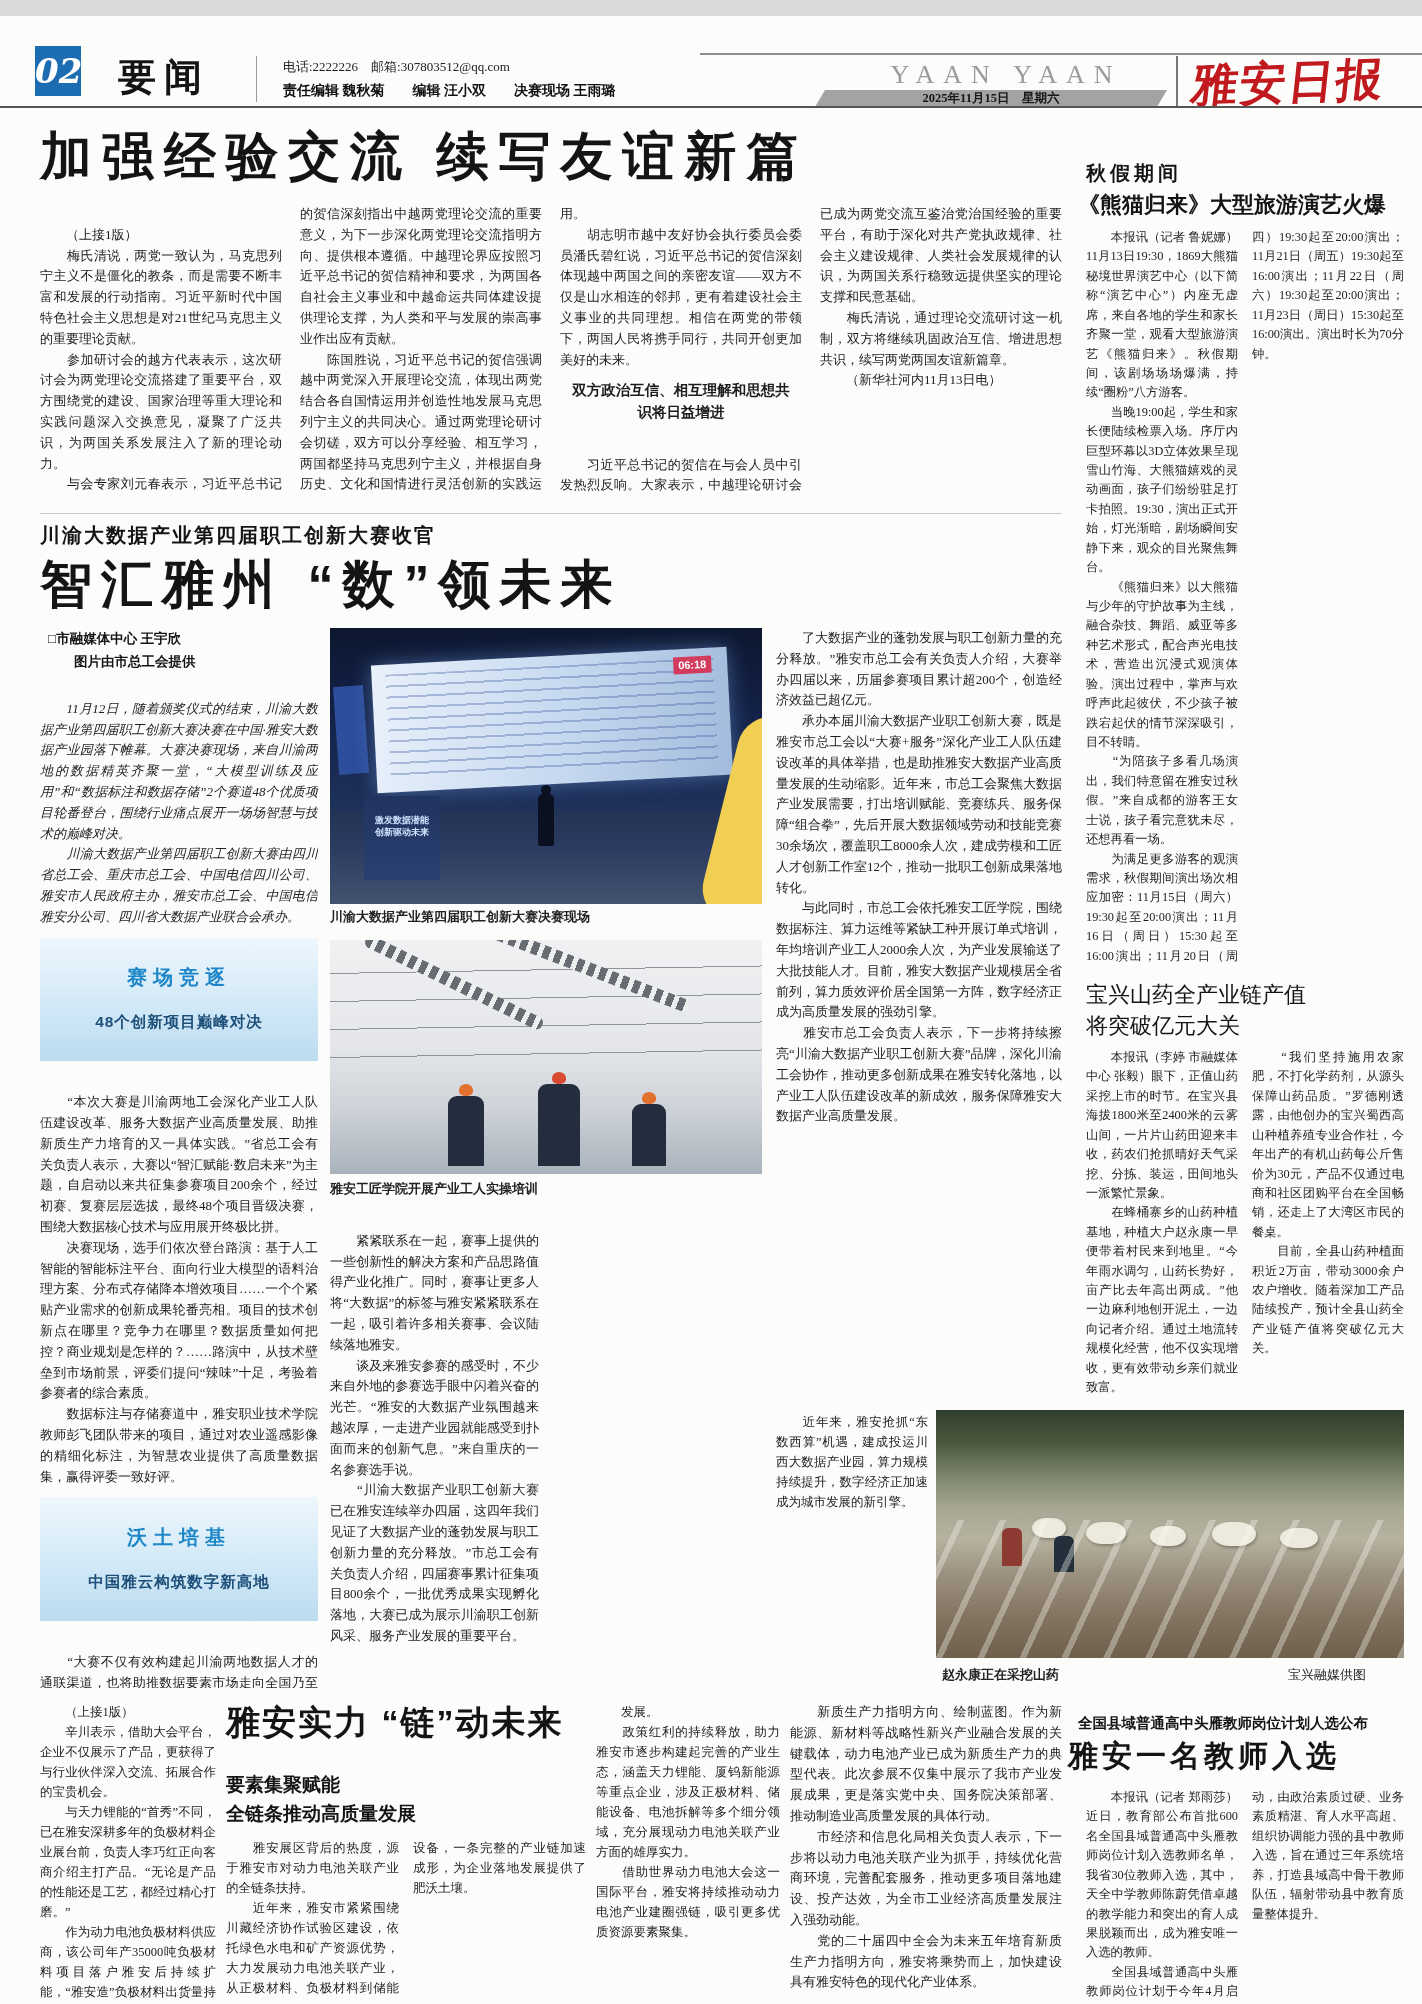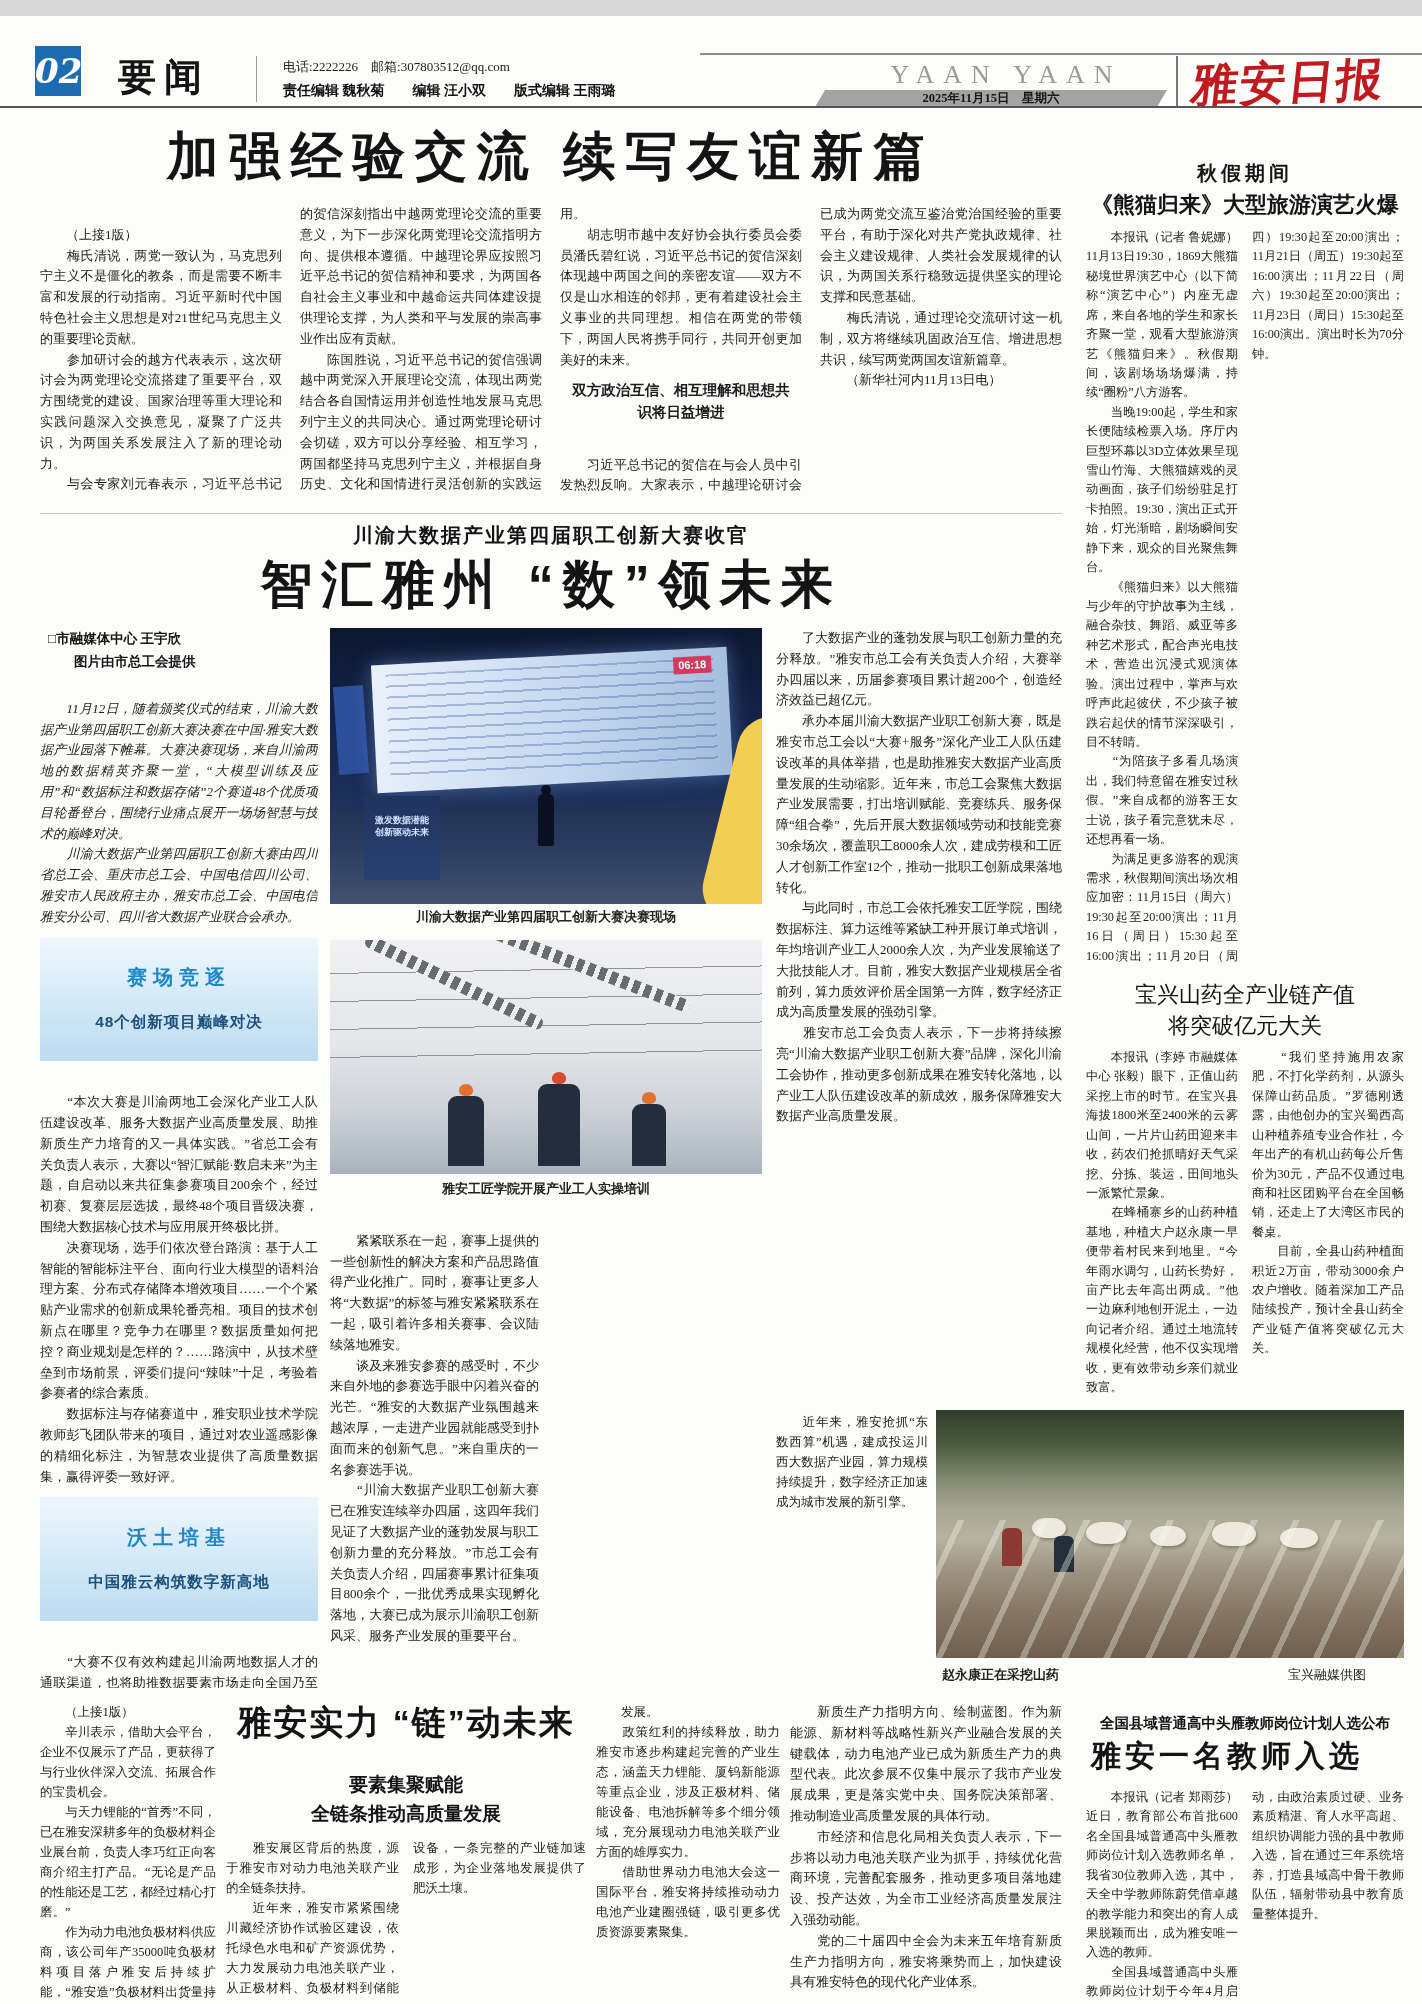--- a/index.html
+++ b/index.html
@@ -1,20 +1,20 @@
 <!DOCTYPE html>
 <html><head>
 <meta charset="utf-8">
 <style>
   html,body{margin:0;padding:0;background:#d9d9d9}
   .page{position:relative;width:1422px;height:2004px;margin:16px auto;background:#fcfcfa;
         font-family:"Liberation Serif","DejaVu Serif",serif;color:#141414;overflow:hidden}
   .abs{position:absolute}
   .sans{font-family:"Liberation Sans","DejaVu Sans",sans-serif}
-  .center{text-align:center}
+  .center{text-align:left}
   .pre{white-space:pre-line}
   .body-text{font-size:13px;line-height:1.6;text-align:justify;white-space:pre-line;
              overflow:hidden;color:#1c1c1c;column-fill:auto}
   .cols-4{column-count:4;column-gap:18px}
   .cols-2{column-count:2;column-gap:14px}
   .kai{font-style:italic;color:#222}
 
   
   .pagenum{left:35px;top:30px;width:46px;height:50px;background:#1b6cb0;color:#fff;
            font-family:"DejaVu Serif",serif;font-weight:700;font-size:34px;line-height:50px;
@@ -126,21 +126,21 @@
 </style>
 </head>
 <body>
 
 <div class="page">
 
   <div class="abs pagenum">02</div>
   <div class="abs section-name sans">要闻</div>
   <div class="abs hdr-vline1"></div>
   <div class="abs contact1">电话:2222226　邮箱:307803512@qq.com</div>
-  <div class="abs contact2">责任编辑 魏秋菊　　编辑 汪小双　　版式编辑 王雨璐</div>
+  <div class="abs contact2">责任编辑 魏秋菊　　编辑 汪小双　　决赛现场 王雨璐</div>
   <div class="abs hdr-topline"></div>
   <div class="abs masthead-en">YAAN YAAN</div>
   <div class="abs date-strip">2025年11月15日　星期六</div>
   <div class="abs hdr-vline2"></div>
   <div class="abs masthead-cn">雅安日报</div>
   <div class="abs hdr-rule"></div>
 
   <div class="abs hl-top sans center">加强经验交流 续写友谊新篇</div>
   <div class="abs body-text cols-4" style="left:40px;top:188px;width:1022px;height:304px">
     <span>　　（上接1版）

